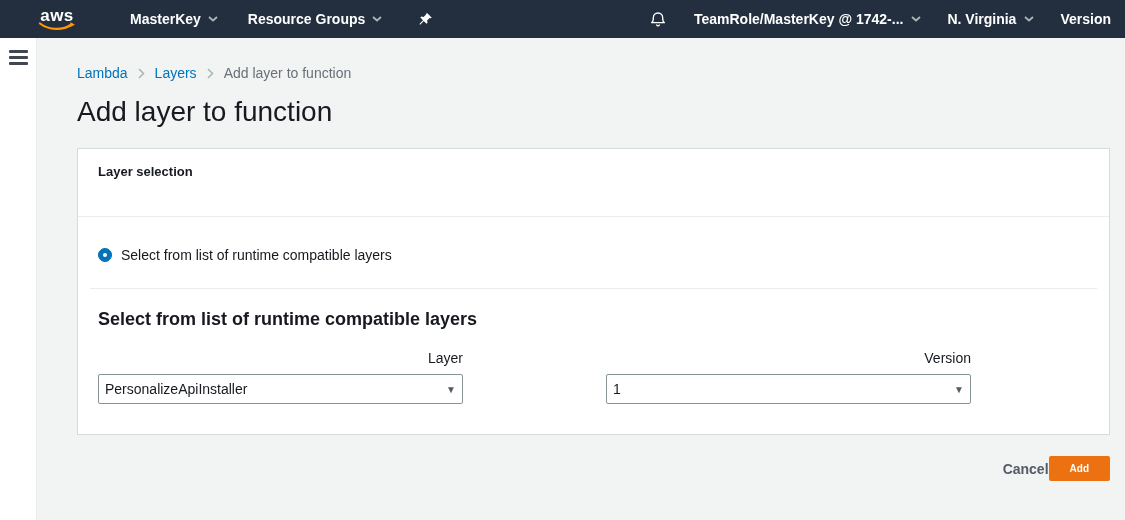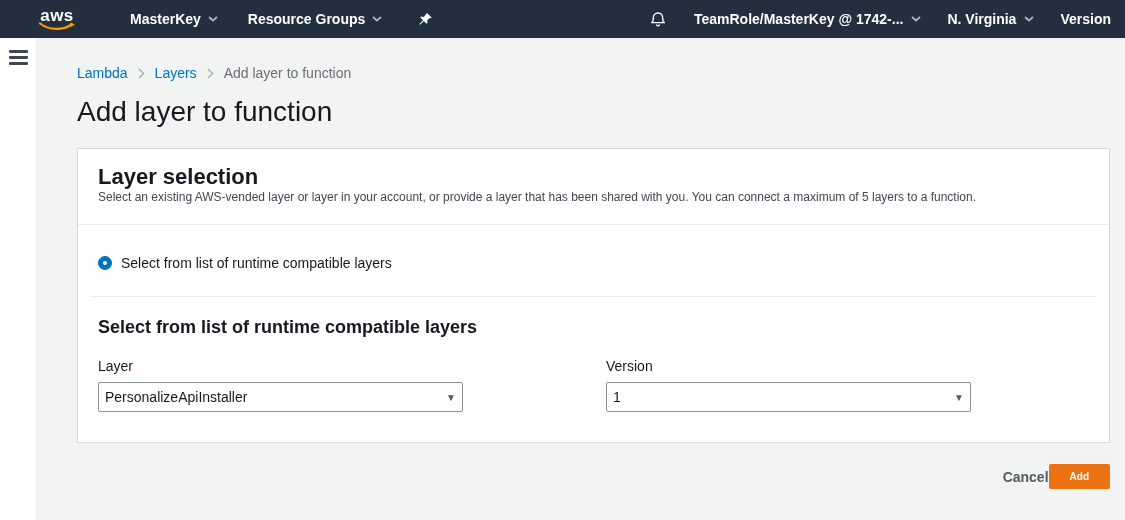--- a/index.html
+++ b/index.html
@@ -56,38 +56,38 @@
   .crumb-sep { display: flex; align-items: center; }
   .page-title { font-size: 28px; font-weight: 400; color: #16191f; margin-top: 15px; }
 
   
   .card {
     margin-top: 20px;
     background: #ffffff;
     border: 1px solid #d5dbdb;
   }
   .card-header { padding: 15px 20px 20px 20px; }
-  .card-header h2 { font-size: 22px; font-weight: bold; color: #16191f; margin-bottom: 0; }
+  .card-header h2 { font-size: 13px; font-weight: bold; color: #16191f; margin-bottom: 17px; }
   .card-header p { font-size: 12px; color: #414750; }
   .divider-full { border-top: 1px solid #eaeded; }
   .radio-group { padding: 30px 20px 18px 20px; }
   .radio-row { display: flex; align-items: center; margin-bottom: 7px; cursor: pointer; }
   .radio-circle {
     width: 14px; height: 14px; border-radius: 50%;
     border: 1px solid #879596; background: #ffffff;
     display: inline-flex; align-items: center; justify-content: center;
     flex-shrink: 0;
   }
   .radio-circle.checked { background: #0073bb; border-color: #0073bb; }
   .radio-circle.checked::after { content: ""; width: 4px; height: 4px; border-radius: 50%; background: #ffffff; }
   .radio-label { font-size: 14px; color: #16191f; margin-left: 9px; }
   .divider-inset { border-top: 1px solid #eaeded; margin: 0 12px; }
   .section { padding: 20px 20px 30px 20px; }
   .section h3 { font-size: 18px; font-weight: bold; color: #16191f; }
-  .fields-row { display: flex; gap: 143px; margin-top: 20px; }
+  .fields-row { display: flex; gap: 143px; margin-top: 20px; text-align: right; }
   .field { width: 365px; }
   .field-label { font-size: 14px; color: #16191f; margin-bottom: 8px; }
   .select-box {
     height: 30px;
     border: 1px solid #879596;
     border-radius: 2px;
     background: #ffffff;
     display: flex;
     align-items: center;
     justify-content: space-between;
@@ -202,21 +202,20 @@
           </svg>
       </span>
       <span class="current">Add layer to function</span>
     </nav>
 
     <h1 class="page-title">Add layer to function</h1>
 
     <section class="card">
       <div class="card-header">
         <h2>Layer selection</h2>
-        <p>Select an existing AWS-vended layer or layer in your account, or provide a layer that has been shared with you. You can connect a maximum of 5 layers to a function.</p>
       </div>
 
       <div class="divider-full"></div>
 
       <div class="radio-group">
         <div class="radio-row">
           <span class="radio-circle checked"></span>
           <span class="radio-label">Select from list of runtime compatible layers</span>
         </div>
       </div>

